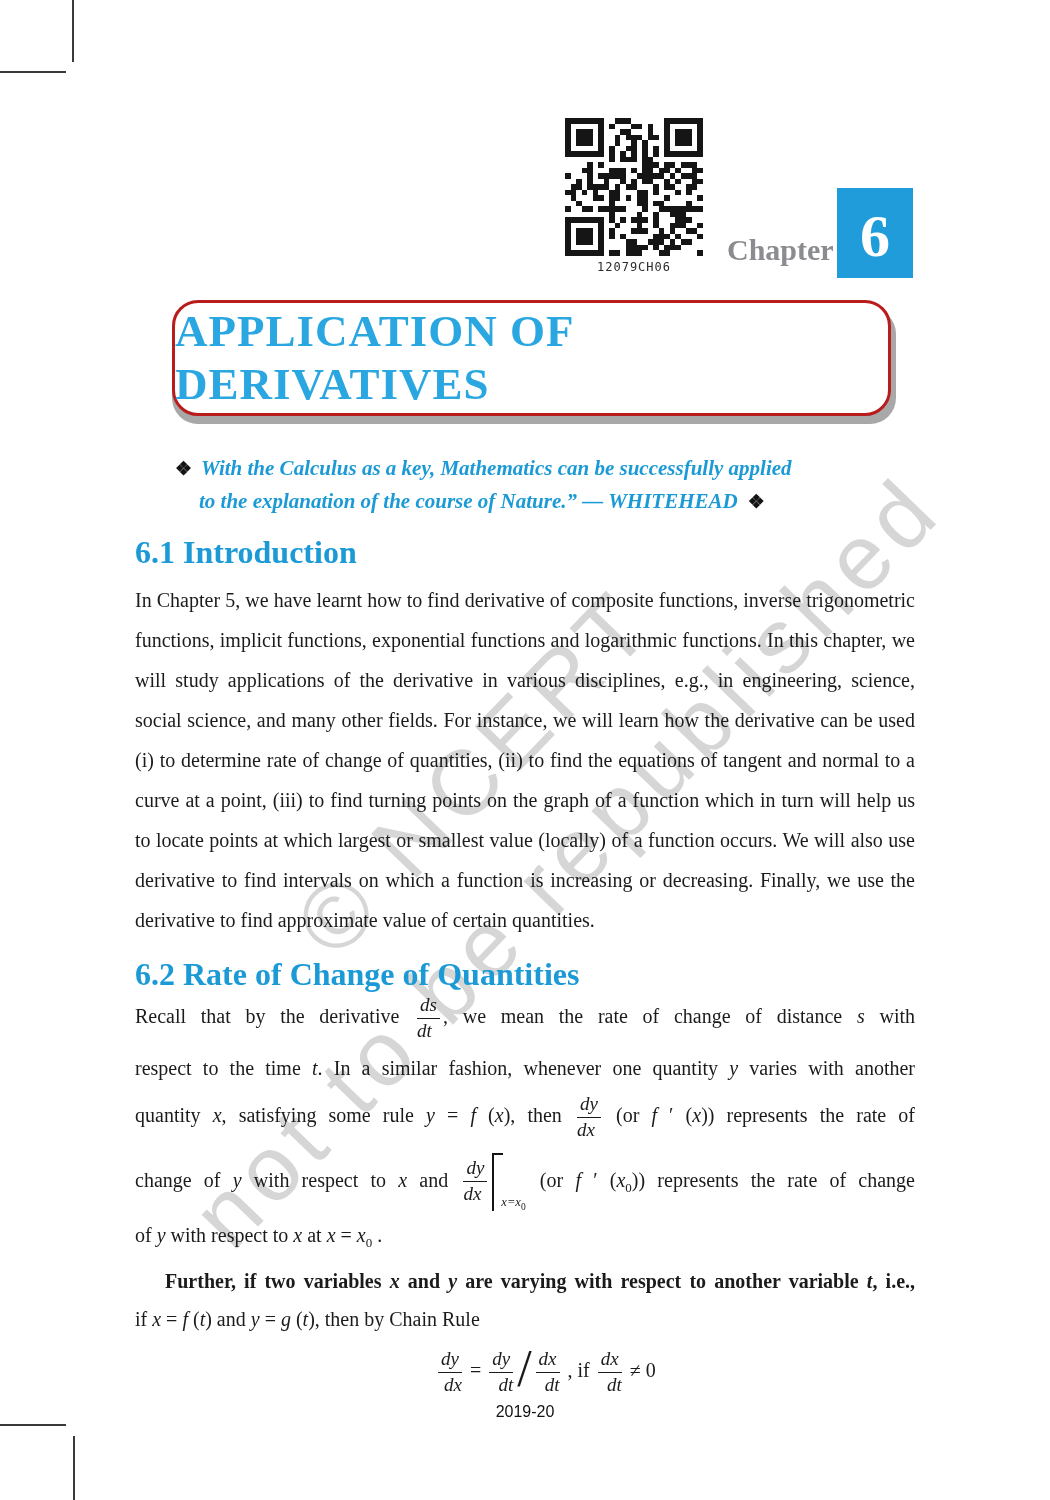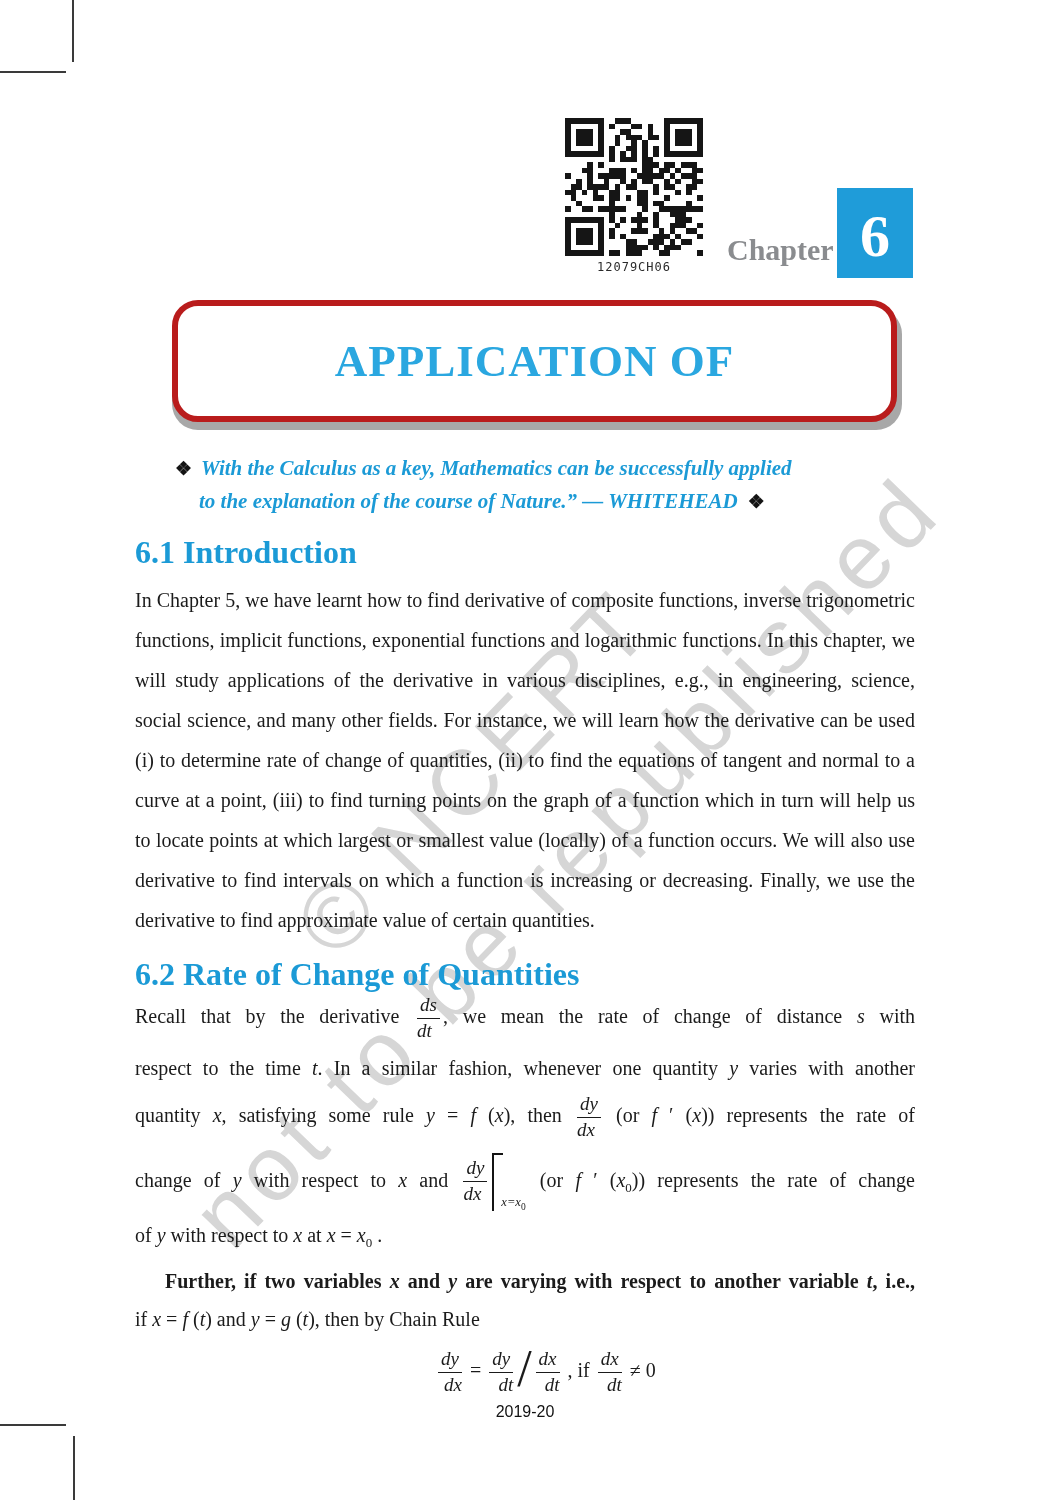--- a/index.html
+++ b/index.html
@@ -19,22 +19,22 @@
   .qr{position:absolute;left:565px;top:118px;width:138px;height:138px;z-index:1;}
   .qr-label{position:absolute;left:565px;top:260px;width:138px;text-align:center;z-index:1;
             font-family:"DejaVu Sans Mono",monospace;font-size:12px;letter-spacing:1px;color:#2a2a2a;}
   .chapter-word{position:absolute;left:727px;top:233px;z-index:1;font-weight:bold;font-size:30px;
                 color:var(--chapter-gray,#8a8c8f);}
   .chapter-box{position:absolute;left:837px;top:188px;width:76px;height:90px;z-index:1;
                background:var(--box-blue,#1f9cd9);display:flex;align-items:center;justify-content:center;}
   .chapter-num{color:#ffffff;font-weight:bold;font-size:60px;padding-top:6px;}
   
   .title-box{position:absolute;left:172px;top:300px;width:713px;height:110px;z-index:1;background:#fff;
-             border:6px solid #b91c1c;border-radius:26px;box-shadow:0 8px 0 #a8a8a8,5px 8px 0 #a8a8a8;
-             display:flex;flex-direction:row;align-items:center;justify-content:center;}
+             border:3px solid #b91c1c;border-radius:26px;box-shadow:0 8px 0 #a8a8a8,5px 8px 0 #a8a8a8;
+             display:flex;flex-direction:column;align-items:flex-start;justify-content:center;}
   .title-box div{font-weight:bold;font-size:45px;line-height:53px;letter-spacing:1px;
                  color:var(--title-blue,#2aa7e0);}
   
   .content{position:absolute;left:135px;top:0;width:780px;z-index:1;}
   .quote{margin:452px 0 0 40px;font-style:italic;font-weight:bold;font-size:21px;line-height:33px;
          color:var(--accent,#1b9ad6);}
   .quote .q2{margin-left:24px;}
   .diamond{color:#141414;font-style:normal;font-size:19px;}
   .q1 .diamond{margin-right:9px;} .q2 .diamond{margin-left:10px;}
   h2{margin:16px 0 0 0;font-size:32px;color:var(--accent,#1b9ad6);font-weight:bold;}
@@ -384,20 +384,21 @@
     </svg>
   <div class="qr-label">12079CH06</div>
 
   <div class="chapter-word">Chapter</div>
   <div class="chapter-box">
     <span class="chapter-num">6</span>
   </div>
 
   <div class="title-box">
     <div>APPLICATION OF</div>
+    <div>DERIVATIVES</div>
   </div>
 
   <div class="content">
 
     <div class="quote">
       <div class="q1"><span class="diamond">❖</span><span>With the Calculus as a key, Mathematics can be successfully applied</span></div>
       <div class="q2"><span>to the explanation of the course of Nature.” — WHITEHEAD</span><span class="diamond">❖</span></div>
     </div>
 
     <h2>6.1 Introduction</h2>

